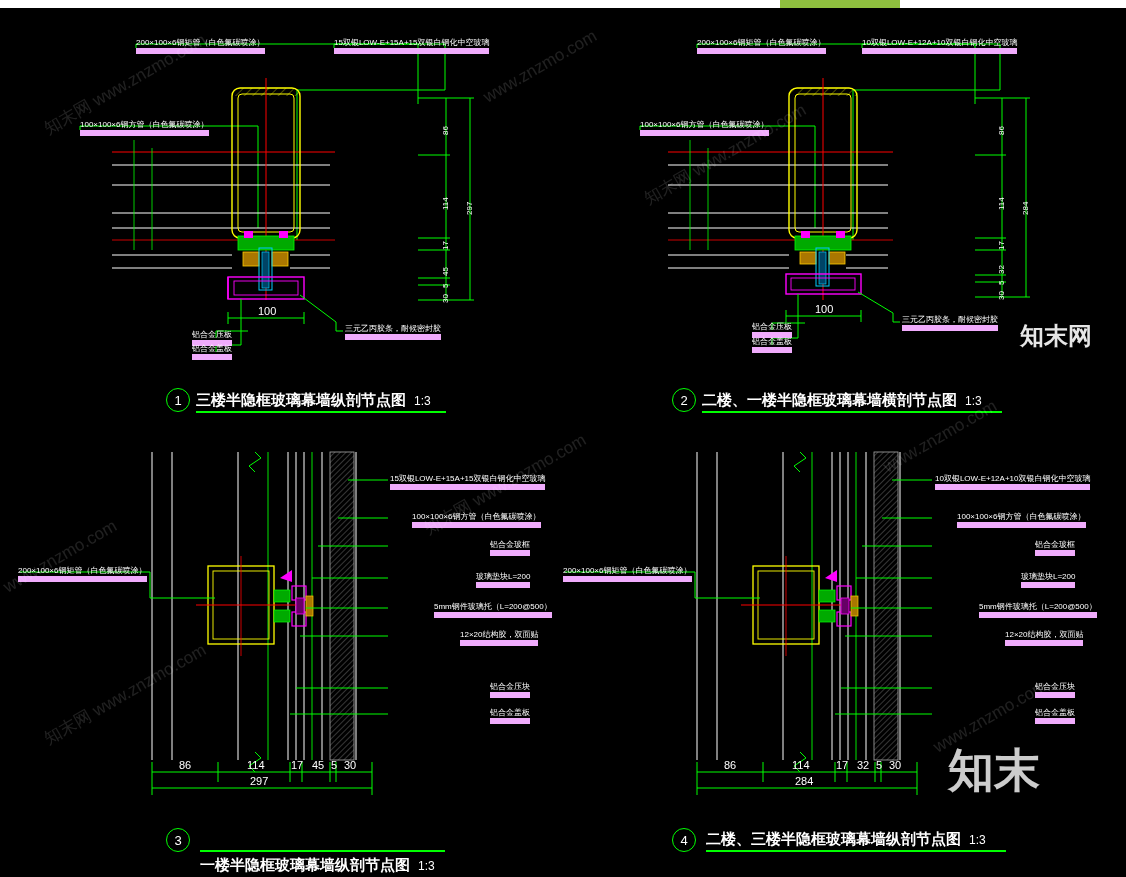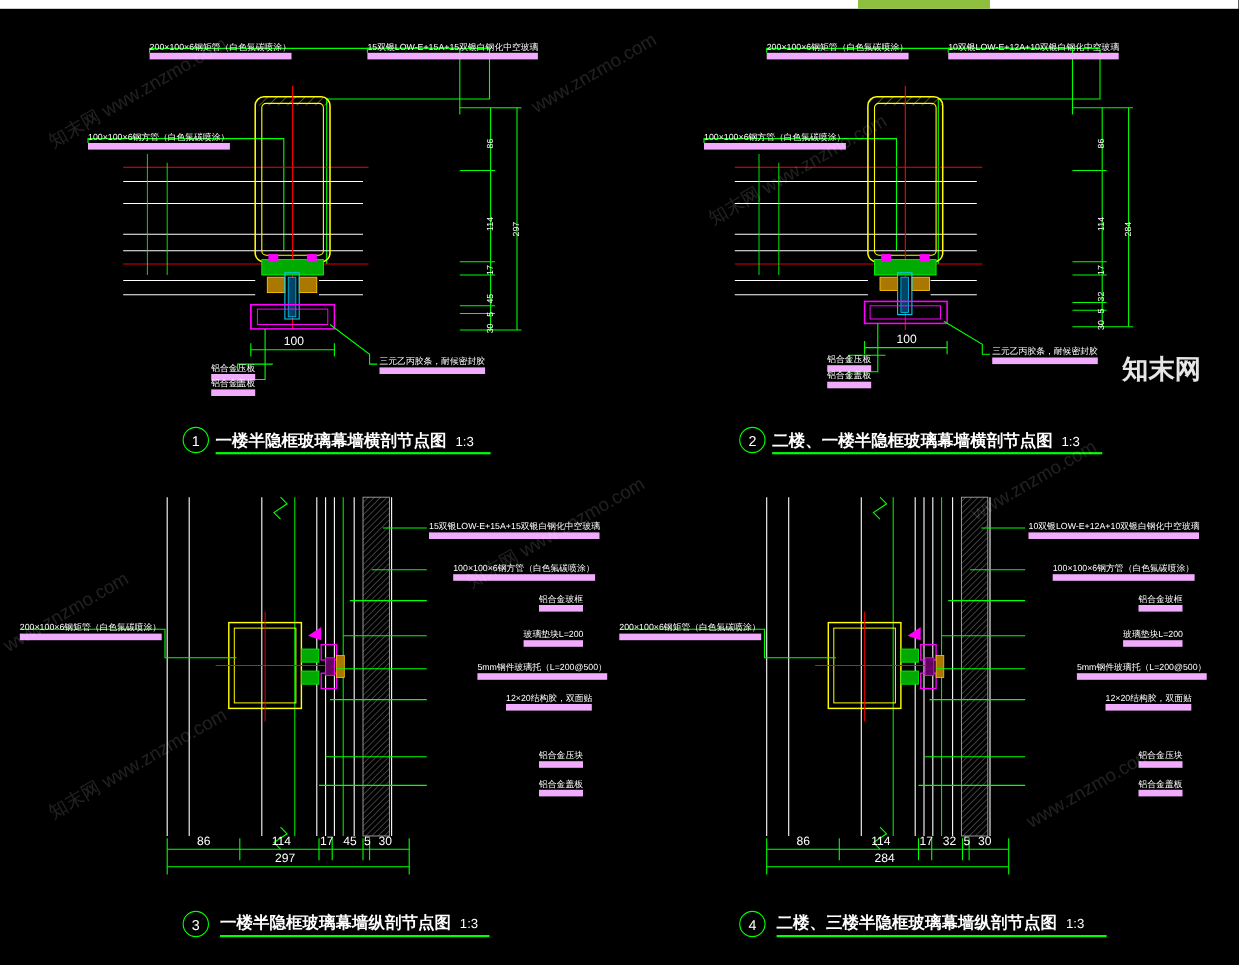--- a/index.html
+++ b/index.html
@@ -282,21 +282,21 @@
   <div class="dimv" style="left:441px;top:135px;">86</div>
   <div class="dimv" style="left:441px;top:210px;">114</div>
   <div class="dimv" style="left:441px;top:250px;">17</div>
   <div class="dimv" style="left:441px;top:276px;">45</div>
   <div class="dimv" style="left:441px;top:288px;">5</div>
   <div class="dimv" style="left:441px;top:303px;">30</div>
   <div class="dimv" style="left:465px;top:215px;">297</div>
 
   <div class="tnum" style="left:166px;top:388px;">1</div>
   <div class="title" style="left:196px;top:391px;">
-    <span>一楼半隐框玻璃幕墙横剖节点图</span><span class="scale">1:3</span>
+    <span>三楼半隐框玻璃幕墙纵剖节点图</span><span class="scale">1:3</span>
   </div>
   <div class="tline" style="left:196px;top:411px;width:250px;"></div>
 
   <div class="lbl u" style="left:697px;top:38px;">200×100×6钢矩管（白色氟碳喷涂）</div>
   <div class="lbl u" style="left:640px;top:120px;">100×100×6钢方管（白色氟碳喷涂）</div>
   <div class="lbl u" style="left:862px;top:38px;">10双银LOW-E+12A+10双银白钢化中空玻璃</div>
   <div class="lbl u" style="left:902px;top:315px;">三元乙丙胶条，耐候密封胶</div>
   <div class="lbl u" style="left:752px;top:322px;">铝合金压板</div>
   <div class="lbl u" style="left:752px;top:337px;">铝合金盖板</div>
   <div class="dim" style="left:815px;top:305px;">100</div>
@@ -326,21 +326,21 @@
 
   <div class="dim" style="left:179px;top:761px;">86</div>
   <div class="dim" style="left:247px;top:761px;">114</div>
   <div class="dim" style="left:291px;top:761px;">17</div>
   <div class="dim" style="left:312px;top:761px;">45</div>
   <div class="dim" style="left:331px;top:761px;">5</div>
   <div class="dim" style="left:344px;top:761px;">30</div>
   <div class="dim" style="left:250px;top:777px;">297</div>
 
   <div class="tnum" style="left:166px;top:828px;">3</div>
-  <div class="title" style="left:200px;top:830px;">
+  <div class="title" style="left:200px;top:856px;">
     <span>一楼半隐框玻璃幕墙纵剖节点图</span><span class="scale">1:3</span>
   </div>
   <div class="tline" style="left:200px;top:850px;width:245px;"></div>
 
   <div class="lbl u" style="left:935px;top:474px;">10双银LOW-E+12A+10双银白钢化中空玻璃</div>
   <div class="lbl u" style="left:957px;top:512px;">100×100×6钢方管（白色氟碳喷涂）</div>
   <div class="lbl u" style="left:1035px;top:540px;">铝合金玻框</div>
   <div class="lbl u" style="left:1021px;top:572px;">玻璃垫块L=200</div>
   <div class="lbl u" style="left:979px;top:602px;">5mm钢件玻璃托（L=200@500）</div>
   <div class="lbl u" style="left:1005px;top:630px;">12×20结构胶，双面贴</div>
@@ -365,14 +365,15 @@
   <div class="wm" style="left:40px;top:120px;">知末网 www.znzmo.com</div>
   <div class="wm" style="left:480px;top:90px;">www.znzmo.com</div>
   <div class="wm" style="left:640px;top:190px;">知末网 www.znzmo.com</div>
   <div class="wm" style="left:0px;top:580px;">www.znzmo.com</div>
   <div class="wm" style="left:420px;top:520px;">知末网 www.znzmo.com</div>
   <div class="wm" style="left:880px;top:460px;">www.znzmo.com</div>
   <div class="wm" style="left:930px;top:740px;">www.znzmo.com</div>
   <div class="wm" style="left:40px;top:730px;">知末网 www.znzmo.com</div>
 
   <div class="wm-big" style="left:1020px;top:320px;font-size:24px;color:rgba(255,255,255,.9);">知末网</div>
+  <div class="wm-big" style="left:948px;top:740px;">知末</div>
 
 </div>
 
 </body></html>

